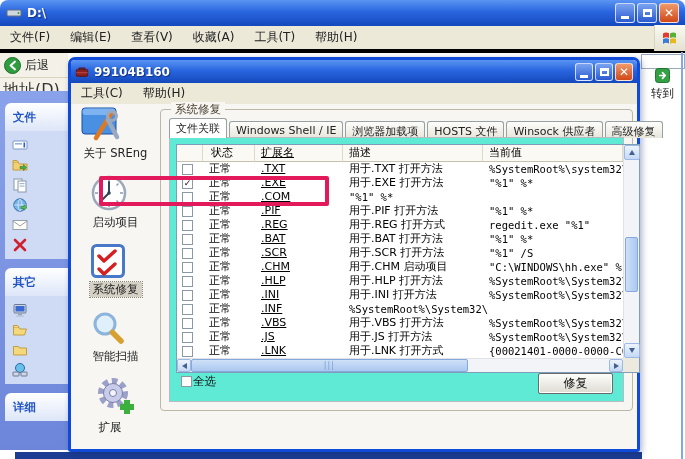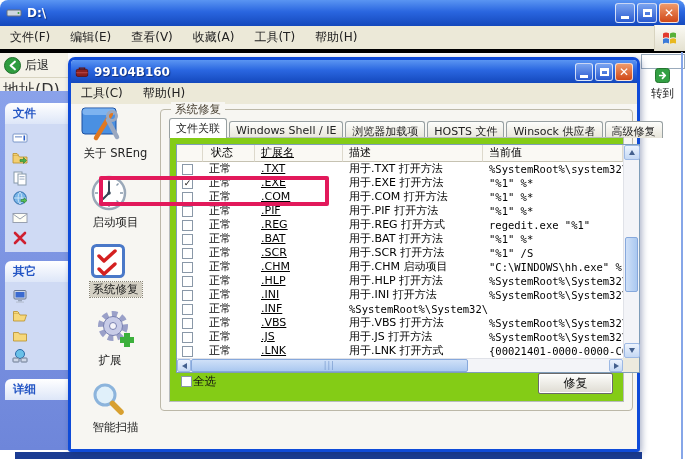--- a/index.html
+++ b/index.html
@@ -32,21 +32,21 @@
   #back-button span.lbl{font-size:12px;color:#222;white-space:nowrap;}
   #address-row{border-top:1px solid #d8d4c0;padding:2px 3px;font-size:16px;color:#333;white-space:nowrap;}
   #go-field{position:absolute;left:641px;top:54px;width:42px;height:13px;background:#fff;border:1px solid #9ab;}
   #go-button{position:absolute;left:640px;top:68px;width:45px;height:17px;display:flex;align-items:center;gap:3px;font-size:11.5px;color:#222;white-space:nowrap;flex-direction:column;}
   #bg-right-border{position:absolute;left:681px;top:52px;width:2px;height:407px;background:#86a6e8;}
   #bg-bottom-edge{position:absolute;left:15px;top:452px;width:627px;height:7px;background:#1b3c92;}
   
   #task-pane{position:absolute;left:0;top:91px;width:70px;height:359px;
     background:linear-gradient(180deg,#8aa2ea,#6e86da);padding-top:12px;box-sizing:border-box;}
   .pane-section{margin-left:5px;}
-  .pane-header{height:21px;background:linear-gradient(180deg,#ffffff,#dde6f8);
+  .pane-header{height:28px;background:linear-gradient(180deg,#ffffff,#dde6f8);
     border-radius:6px 0 0 0;display:flex;align-items:center;padding-left:8px;}
   .pane-header-text{color:#2355c4;font-weight:bold;font-size:11.5px;white-space:nowrap;}
   .pane-body{background:#cfdaf4;padding:4px 0;}
   .pane-item{height:20px;display:flex;align-items:center;padding-left:7px;}
   .pane-section + .pane-section{margin-top:9px;}
   
   #app-window{position:absolute;left:68px;top:57px;width:572px;height:395px;box-sizing:border-box;
     border:3px solid #0f4bd8;border-radius:7px 7px 3px 3px;background:#f7f6f2;z-index:10;
     box-shadow:2px 2px 6px rgba(20,40,100,.35);}
   #app-titlebar{position:absolute;left:0;top:0;right:0;height:23px;
@@ -66,21 +66,21 @@
   #groupbox{position:absolute;left:89px;top:5px;width:473px;height:302px;box-sizing:border-box;
     border:1px solid #bcb8a8;border-radius:4px;}
   #groupbox-title{position:absolute;top:-8px;left:10px;background:#f7f6f2;padding:0 4px;
     font-size:11.5px;color:#4a4234;}
   #tab-strip{position:absolute;left:8px;top:7px;right:8px;height:21px;display:flex;gap:2px;align-items:flex-end;}
   .tab{font-size:11px;color:#222;padding:2px 6px 0;height:17px;box-sizing:border-box;
     background:linear-gradient(180deg,#fdfdfb,#e8e5da);border:1px solid #98a0a2;border-bottom:none;
     border-radius:3px 3px 0 0;white-space:nowrap;}
   .tab.active{background:#fff;height:20px;position:relative;z-index:2;}
   #tab-panel{position:absolute;left:8px;top:27px;right:8px;bottom:8px;
-    border:1px solid #b8bcbe;background:#84cc16;}
+    border:1px solid #b8bcbe;background:#5eead4;}
   
   #tbl{position:absolute;left:6px;top:6px;width:464px;height:229px;box-sizing:border-box;
     border:1px solid #7f9db9;background:#fff;}
   #tbl-main{position:absolute;left:0;top:0;right:16px;bottom:14px;overflow:hidden;}
   #table-header{display:flex;height:17px;background:#faf9f4;}
   .hcell{font-size:11px;line-height:16px;padding-left:6px;box-sizing:border-box;
     border-right:1px solid #ddd9cc;border-bottom:1px solid #c6c2b2;white-space:nowrap;overflow:hidden;}
   .col-cb{width:26px;flex:none;}
   .col-status{width:52px;flex:none;padding-left:8px;}
   .col-ext{width:88px;flex:none;text-decoration:underline;}
@@ -366,37 +366,37 @@
               <svg width="36" height="36" viewBox="0 0 36 36">
                 <rect x="2.5" y="2.5" width="31" height="31" rx="4" fill="#fff" stroke="#4a78c8" stroke-width="3"></rect>
                 <path d="M9 13l5 5 11-10" stroke="#d42020" stroke-width="3.5" fill="none" stroke-linecap="round" stroke-linejoin="round"></path>
                 <path d="M9 26l5 5 11-10" stroke="#d42020" stroke-width="3.5" fill="none" stroke-linecap="round" stroke-linejoin="round"></path>
               </svg>
             </span>
             <div class="side-label">系统修复</div>
           </div>
           <div class="side-item">
             <span class="icon">
+              <svg width="36" height="36" viewBox="0 0 36 36">
+                <circle cx="15" cy="14" r="10" fill="#dceefc" fill-opacity=".85" stroke="#8cb4dc" stroke-width="3"></circle>
+                <path d="M22.5 22.5l8.5 8.5" stroke="#d8a030" stroke-width="5.5" stroke-linecap="round"></path>
+              </svg>
+            </span>
+            <div class="side-label">智能扫描</div>
+          </div>
+          <div class="side-item">
+            <span class="icon">
               <svg width="40" height="40" viewBox="0 0 40 40">
                 <circle cx="17" cy="16" r="11" fill="none" stroke="#9aa0c8" stroke-width="8" stroke-dasharray="5 3.4"></circle>
                 <circle cx="17" cy="16" r="9.5" fill="#c8cce8" stroke="#7880b0"></circle>
                 <circle cx="17" cy="16" r="3.5" fill="#f4f4fa" stroke="#7880b0"></circle>
                 <path d="M31 23v14M24 30h14" stroke="#3cb03c" stroke-width="6"></path>
               </svg>
             </span>
             <div class="side-label">扩展</div>
-          </div>
-          <div class="side-item">
-            <span class="icon">
-              <svg width="36" height="36" viewBox="0 0 36 36">
-                <circle cx="15" cy="14" r="10" fill="#dceefc" fill-opacity=".85" stroke="#8cb4dc" stroke-width="3"></circle>
-                <path d="M22.5 22.5l8.5 8.5" stroke="#d8a030" stroke-width="5.5" stroke-linecap="round"></path>
-              </svg>
-            </span>
-            <div class="side-label">智能扫描</div>
           </div>
         </div>
 
       <div id="groupbox">
         <span id="groupbox-title">系统修复</span>
         <div id="tab-strip">
             <div class="tab active">文件关联</div>
             <div class="tab">Windows Shell / IE</div>
             <div class="tab">浏览器加载项</div>
             <div class="tab">HOSTS 文件</div>
@@ -432,21 +432,20 @@
                     <div class="tcell col-ext">.EXE</div>
                     <div class="tcell col-desc">用于.EXE 打开方法</div>
                     <div class="tcell col-val mono">"%1" %*</div>
                   </div>
                   <div class="trow">
                     <div class="tcell col-cb">
                       <span class="checkbox"></span>
                     </div>
                     <div class="tcell col-status">正常</div>
                     <div class="tcell col-ext">.COM</div>
-                    <div class="tcell col-desc">用于.COM 打开方法</div>
                     <div class="tcell col-val mono">"%1" %*</div>
                   </div>
                   <div class="trow">
                     <div class="tcell col-cb">
                       <span class="checkbox"></span>
                     </div>
                     <div class="tcell col-status">正常</div>
                     <div class="tcell col-ext">.PIF</div>
                     <div class="tcell col-desc">用于.PIF 打开方法</div>
                     <div class="tcell col-val mono">"%1" %*</div>

